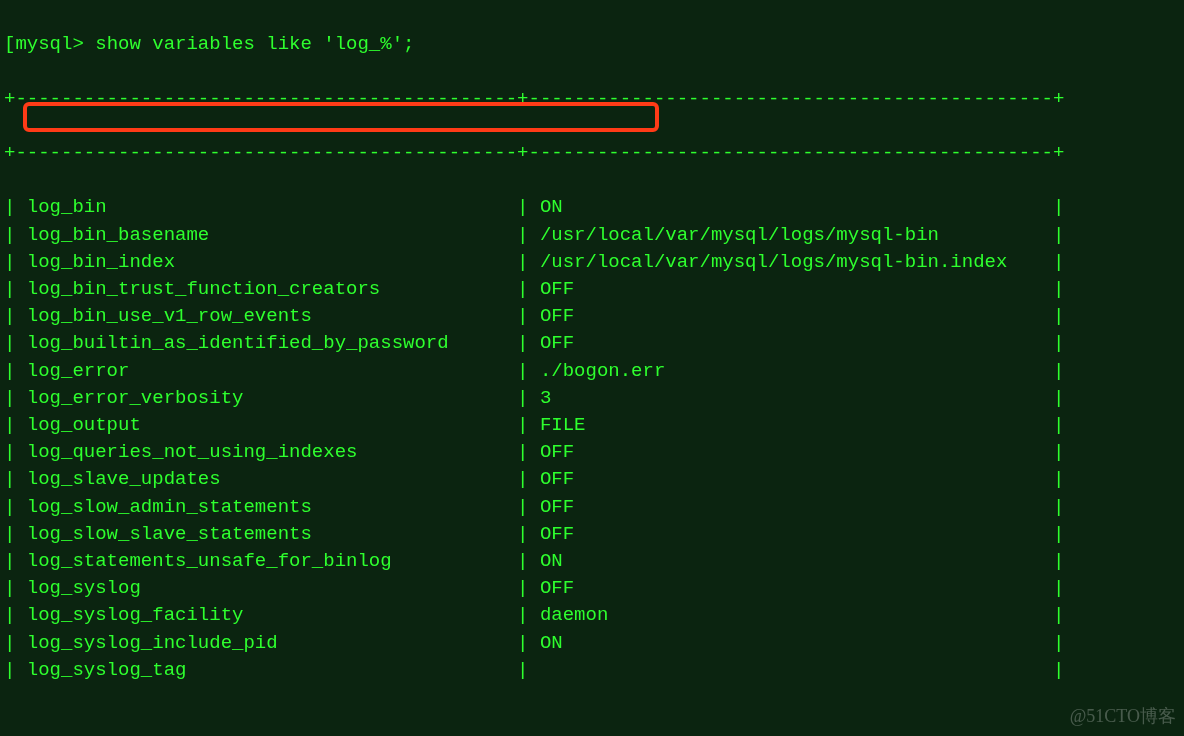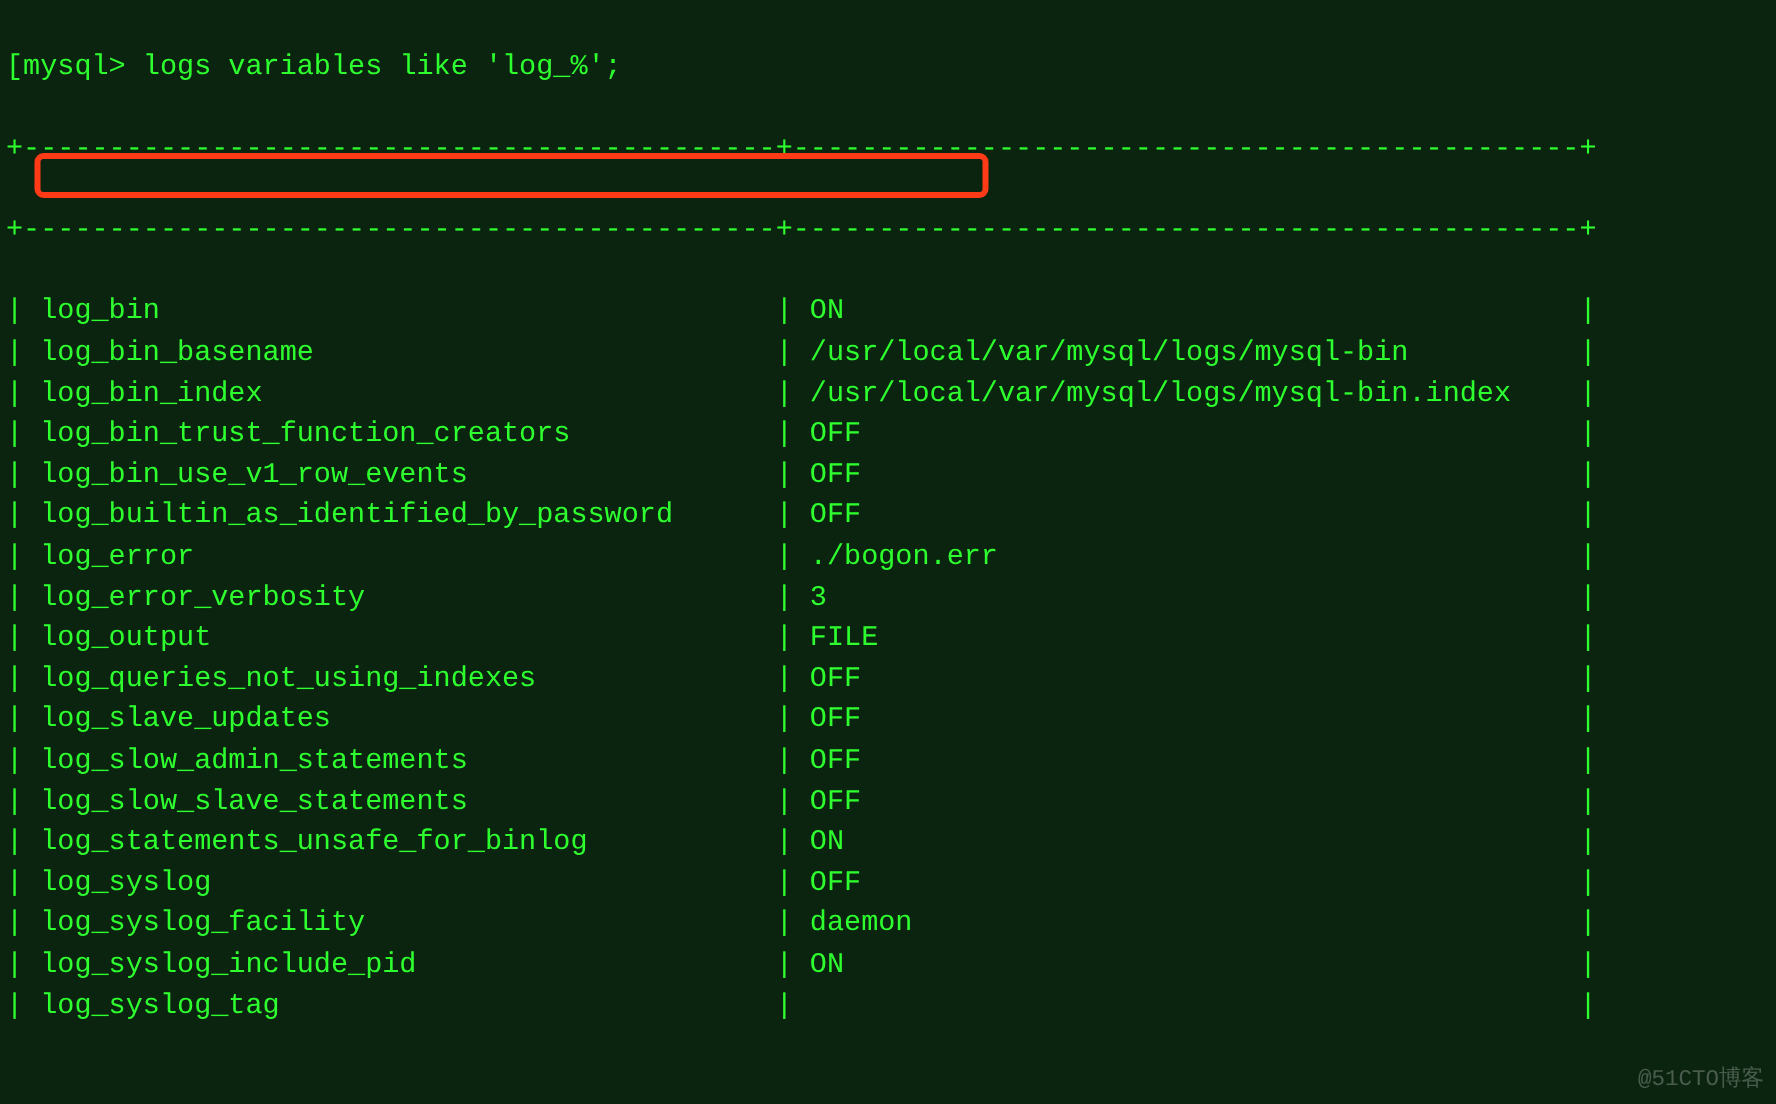--- a/index.html
+++ b/index.html
@@ -30,29 +30,29 @@
     border:4px solid #ff3b17;
     border-radius:6px;
     pointer-events:none;
     box-sizing:border-box;
   }
   .watermark{
     position:absolute;
     right:8px;
     bottom:8px;
     color:rgba(255,255,255,0.25);
-    font-family:Liberation Mono, monospace;
-    font-size:15px;
+    font-family:Liberation Serif, serif;
+    font-size:18px;
   }
 </style>
 </head>
 <body>
 
 <div class="term">
-<span class="row"><span>[mysql&gt;</span><span> logs variables like 'log_%';</span></span>
+<span class="row"><span>[mysql&gt;</span><span> show variables like 'log_%';</span></span>
 <span class="row" id="sep-top">+--------------------------------------------+----------------------------------------------+</span>
 <span class="row" id="sep-mid">+--------------------------------------------+----------------------------------------------+</span>
 <span id="body"><span class="row">| log_bin                                    | ON                                           |</span><span class="row">| log_bin_basename                           | /usr/local/var/mysql/logs/mysql-bin          |</span><span class="row">| log_bin_index                              | /usr/local/var/mysql/logs/mysql-bin.index    |</span><span class="row">| log_bin_trust_function_creators            | OFF                                          |</span><span class="row">| log_bin_use_v1_row_events                  | OFF                                          |</span><span class="row">| log_builtin_as_identified_by_password      | OFF                                          |</span><span class="row">| log_error                                  | ./bogon.err                                  |</span><span class="row">| log_error_verbosity                        | 3                                            |</span><span class="row">| log_output                                 | FILE                                         |</span><span class="row">| log_queries_not_using_indexes              | OFF                                          |</span><span class="row">| log_slave_updates                          | OFF                                          |</span><span class="row">| log_slow_admin_statements                  | OFF                                          |</span><span class="row">| log_slow_slave_statements                  | OFF                                          |</span><span class="row">| log_statements_unsafe_for_binlog           | ON                                           |</span><span class="row">| log_syslog                                 | OFF                                          |</span><span class="row">| log_syslog_facility                        | daemon                                       |</span><span class="row">| log_syslog_include_pid                     | ON                                           |</span><span class="row">| log_syslog_tag                             |                                              |</span></span>
 
 
 <div class="highlight"></div>
 </div>
 
 <div class="watermark">@51CTO博客</div>
 

